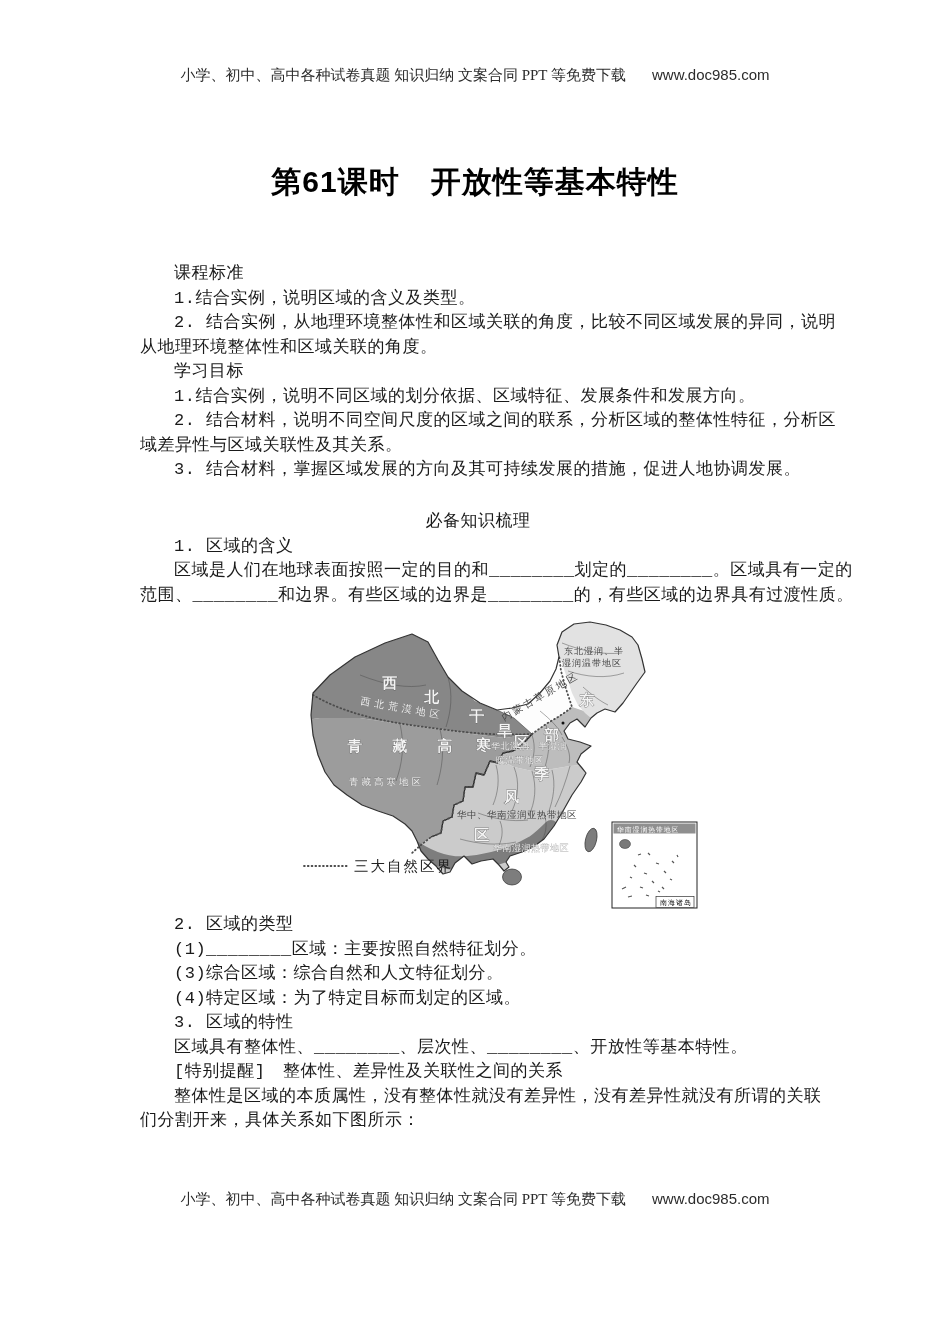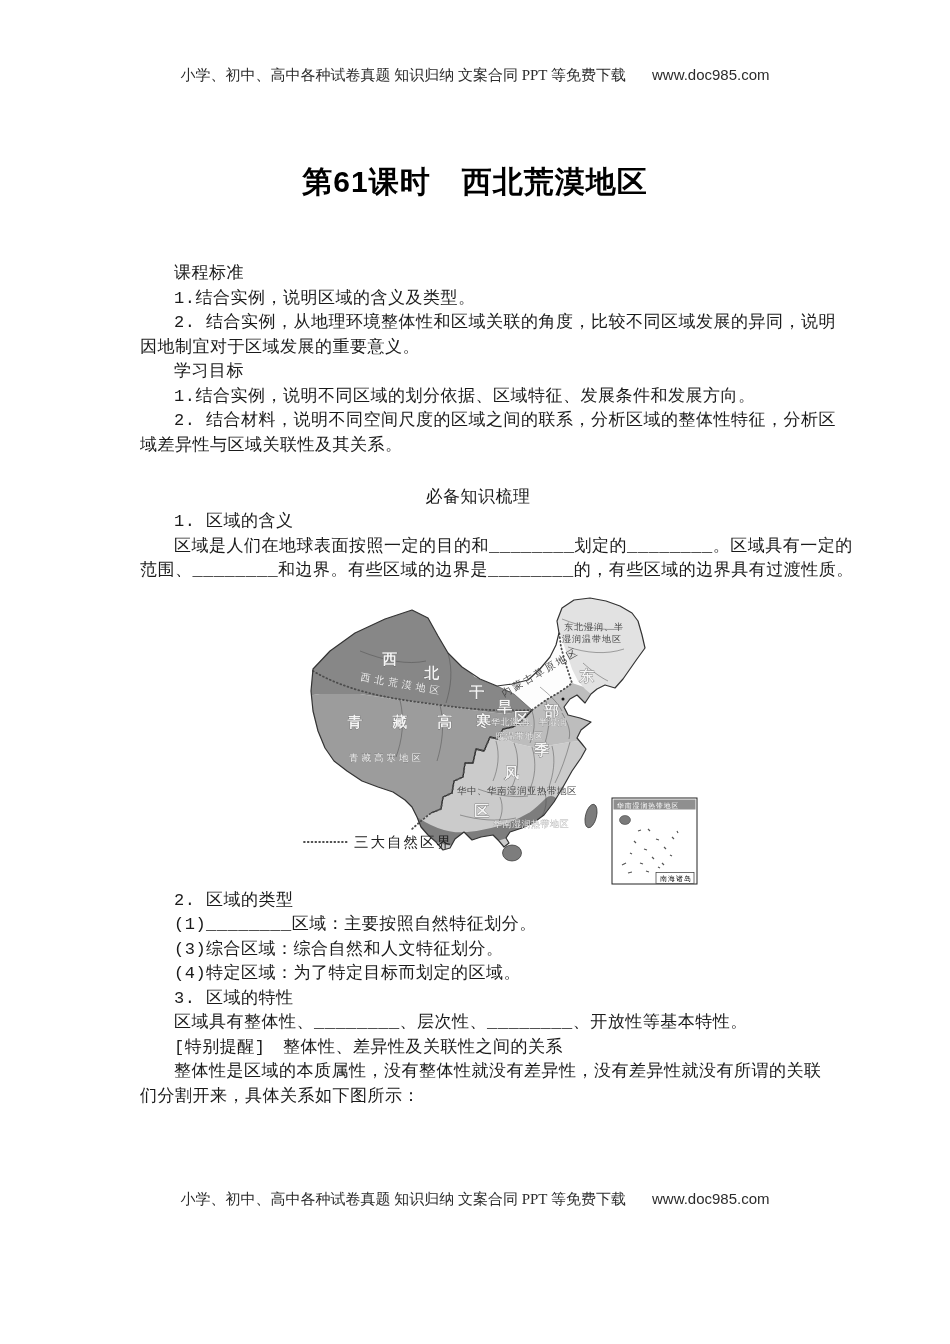--- a/index.html
+++ b/index.html
@@ -32,31 +32,32 @@
   .dotted{fill:none;stroke:#4d4d4d;stroke-width:1.8;stroke-dasharray:.8 3;stroke-linecap:round;}
   .prov{fill:none;stroke:#4a4a4a;stroke-width:.55;opacity:.85;}
   .outline{fill:none;stroke:#333;stroke-width:1.2;stroke-linejoin:round;}
   .heavy{fill:none;stroke:#222;stroke-width:1.3;stroke-linejoin:round;}
 </style>
 </head>
 <body>
 
 <div id="header" class="hdrline"><span>小学、初中、高中各种试卷真题 知识归纳 文案合同 PPT 等免费下载</span><span class="url">www.doc985.com</span></div>
 
-<div id="title">第61课时　西北荒漠地区</div>
+<div id="title">第61课时　开放性等基本特性</div>
 
 <div id="doc">
   <div class="ln ind">课程标准</div>
   <div class="ln ind">1.结合实例，说明区域的含义及类型。</div>
   <div class="ln ind">2. 结合实例，从地理环境整体性和区域关联的角度，比较不同区域发展的异同，说明</div>
-  <div class="ln">因地制宜对于区域发展的重要意义。</div>
+  <div class="ln">从地理环境整体性和区域关联的角度。</div>
   <div class="ln ind">学习目标</div>
   <div class="ln ind">1.结合实例，说明不同区域的划分依据、区域特征、发展条件和发展方向。</div>
   <div class="ln ind">2. 结合材料，说明不同空间尺度的区域之间的联系，分析区域的整体性特征，分析区</div>
   <div class="ln">域差异性与区域关联性及其关系。</div>
+  <div class="ln ind">3. 结合材料，掌握区域发展的方向及其可持续发展的措施，促进人地协调发展。</div>
   <div class="gap"></div>
   <div class="ln ctr">必备知识梳理</div>
   <div class="ln ind">1. 区域的含义</div>
   <div class="ln ind">区域是人们在地球表面按照一定的目的和________划定的________。区域具有一定的</div>
   <div class="ln">范围、________和边界。有些区域的边界是________的，有些区域的边界具有过渡性质。</div>
 
   <div class="mapblock">
     <svg width="400" height="300" viewBox="0 0 400 300">
       <defs>
         <clipPath id="cnclip">

